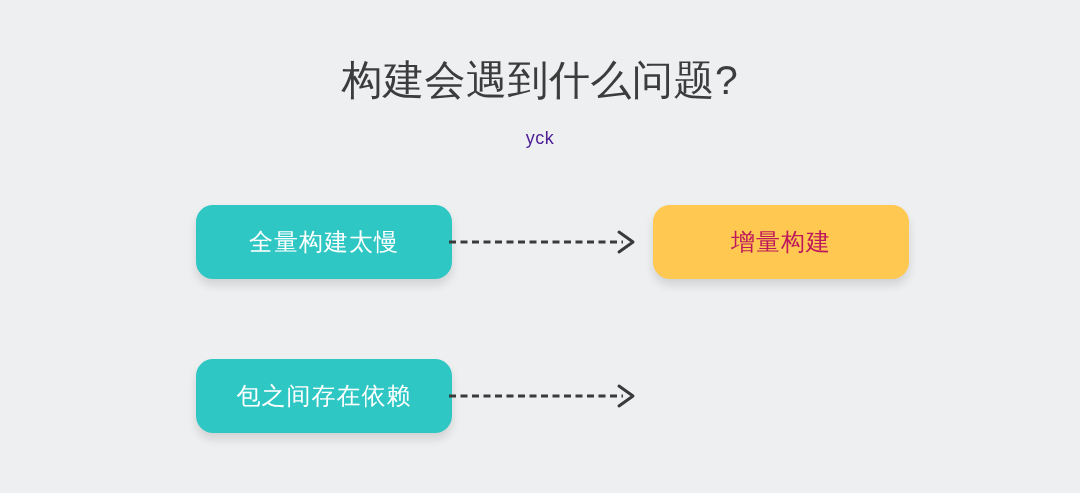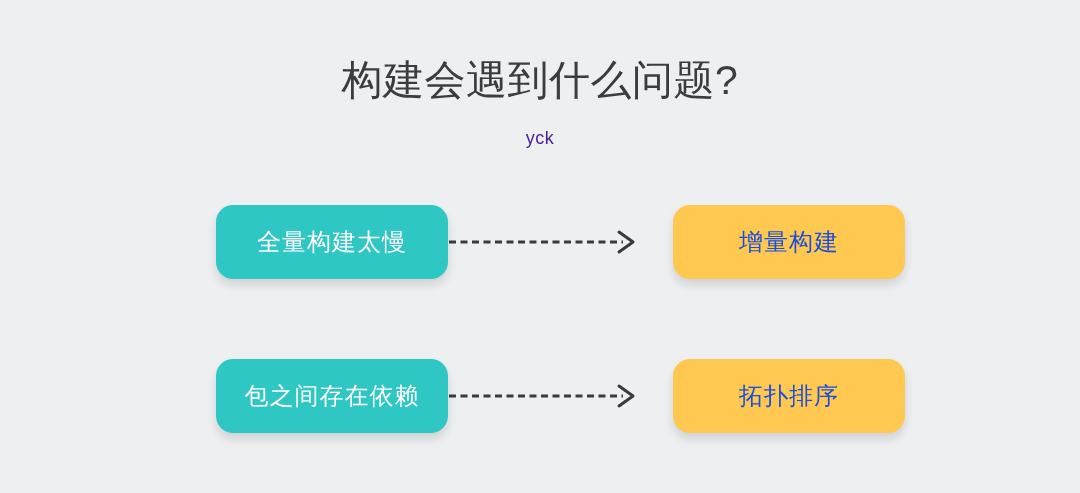--- a/index.html
+++ b/index.html
@@ -30,34 +30,33 @@
     left: 0;
     width: 100%;
     text-align: center;
     font-size: 18px;
     color: #4c1d95;
     letter-spacing: 0.5px;
   }
 
   .node {
     position: absolute;
-    width: 232px;
+    width: 256px;
     height: 74px;
     border-radius: 17px;
     display: flex;
     align-items: center;
     justify-content: center;
     font-size: 24px;
     letter-spacing: 1px;
     box-shadow: 0 6px 10px rgba(0, 0, 0, 0.12);
     box-sizing: border-box;
-    margin-left: 20px;
   }
   .problem { left: 196px; background: #2fc7c4; color: #ffffff; }
-  .solution { left: 653px; background: #ffc850; color: #1d4ed8; }
+  .solution { left: 653px; background: #ffc850; color: #be185d; }
 
   .node.r1 { top: 205px; }
   .node.r2 { top: 359px; justify-content: center; }
 
   .arrow {
     position: absolute;
     left: 446px;
     width: 194px;
     height: 32px;
     display: block;
@@ -89,17 +88,14 @@
 
   <div class="node problem r2">
     <span>包之间存在依赖</span>
   </div>
 
   <svg class="arrow r2" viewBox="0 0 194 32" aria-hidden="true">
     <line x1="3" y1="16" x2="177" y2="16" stroke="#3a3a3a" stroke-width="3" stroke-dasharray="7 4.5"></line>
     <polyline points="173,6 187,16 173,26" fill="none" stroke="#3a3a3a" stroke-width="3" stroke-linecap="round" stroke-linejoin="round"></polyline>
   </svg>
 
-  <div class="node solution r2">
-    <span>拓扑排序</span>
-  </div>
 
 </div>
 
 </body></html>

